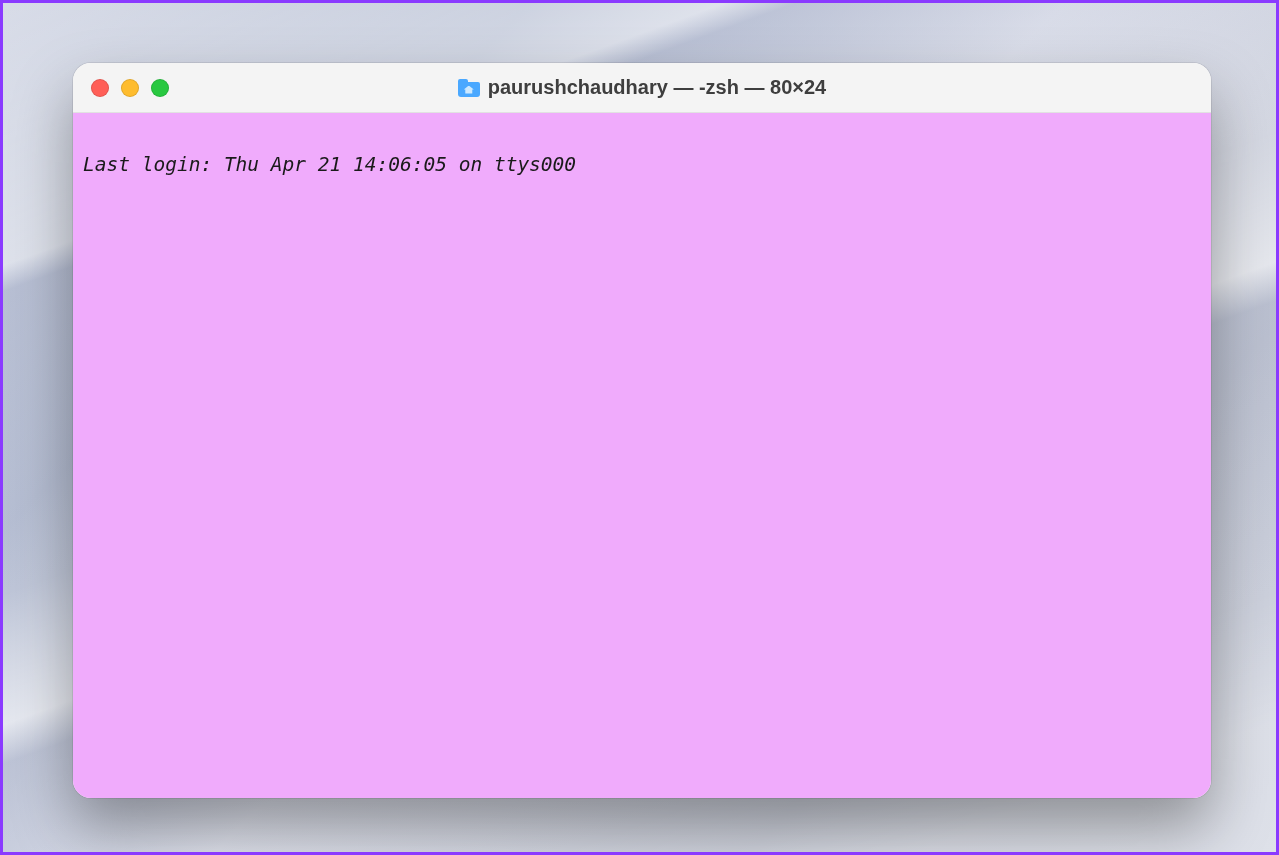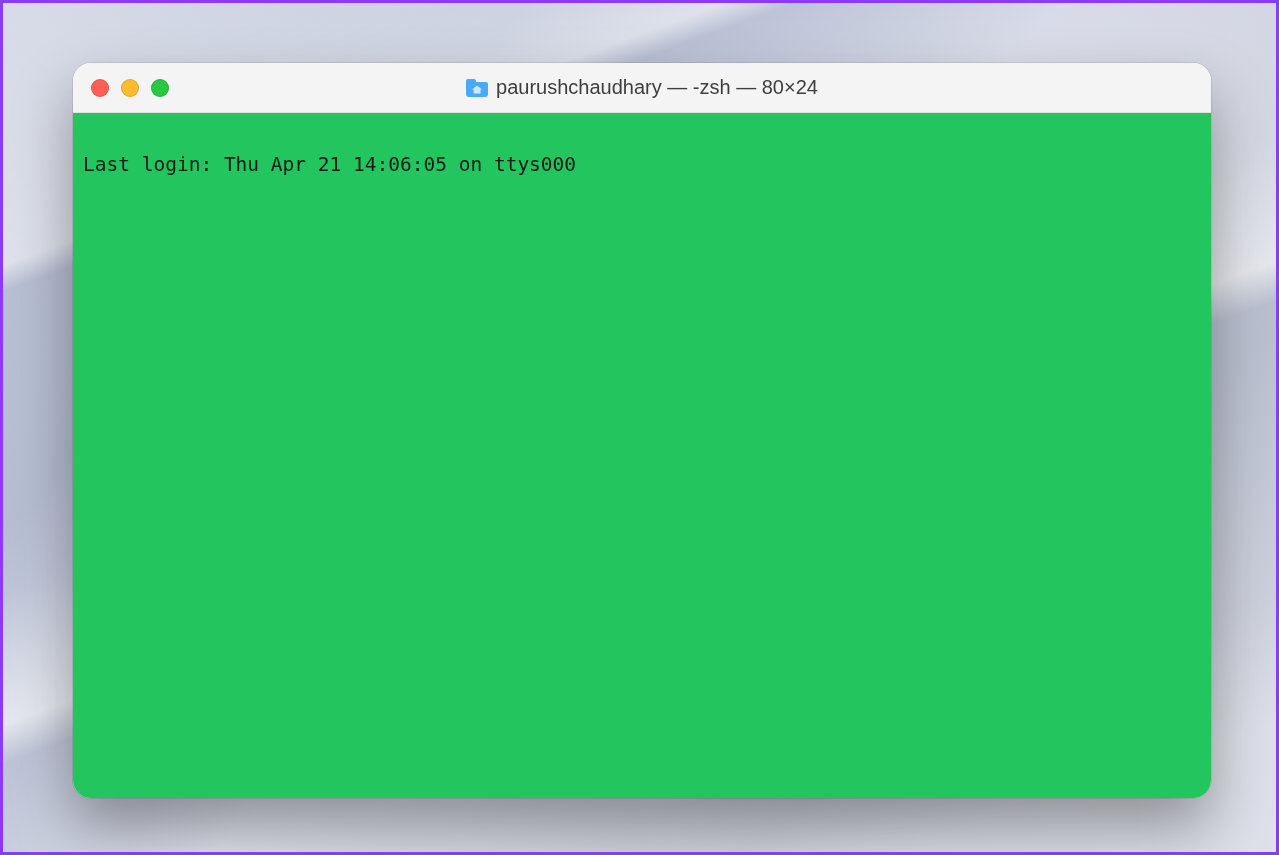--- a/index.html
+++ b/index.html
@@ -45,21 +45,21 @@
     .tl {
       width: 18px; height: 18px; border-radius: 50%;
       box-shadow: inset 0 0 0 1px rgba(0,0,0,0.12);
     }
     .tl.red { background: #ff5f57; }
     .tl.yellow { background: #febc2e; }
     .tl.green { background: #28c840; }
     .title-center {
       margin: 0 auto;
       display: flex; align-items: center; gap: 8px;
-      font-weight: 400;
+      font-weight: 700;
       font-size: 20px;
       color: #3e3e3e;
     }
     .folder-icon {
       width: 22px; height: 18px; position: relative;
     }
     .folder-icon::before {
       content: ""; position: absolute; left: 0; top: 3px; width: 22px; height: 15px;
       background: #4aa8ff; border-radius: 2px 2px 3px 3px;
     }
@@ -67,29 +67,30 @@
       content: ""; position: absolute; left: 0; top: 0; width: 10px; height: 6px;
       background: #4aa8ff; border-radius: 2px 2px 0 0;
     }
     .folder-icon .home {
       position: absolute; left: 6px; top: 7px; width: 10px; height: 8px;
       background: #cde9ff;
       clip-path: polygon(50% 0%, 100% 50%, 85% 50%, 85% 100%, 15% 100%, 15% 50%, 0% 50%);
     }
     .terminal-body {
       flex: 1;
-      background: #22c55e;
+      background: #f0abfc;
       padding: 8px 10px;
       font-family: "SF Mono","Menlo","Consolas",monospace;
       font-size: 19.5px;
       line-height: 1.5;
       color: #1a1a1a;
       white-space: pre-wrap;
       word-break: break-all;
       overflow: hidden;
+      font-style: italic;
     }
     .cursor-block {
       display: inline-block;
       width: 11px; height: 22px;
       background: #9a9a9a;
       vertical-align: text-bottom;
       margin-left: 1px;
     }
     .line { display: block; }
   </style>

